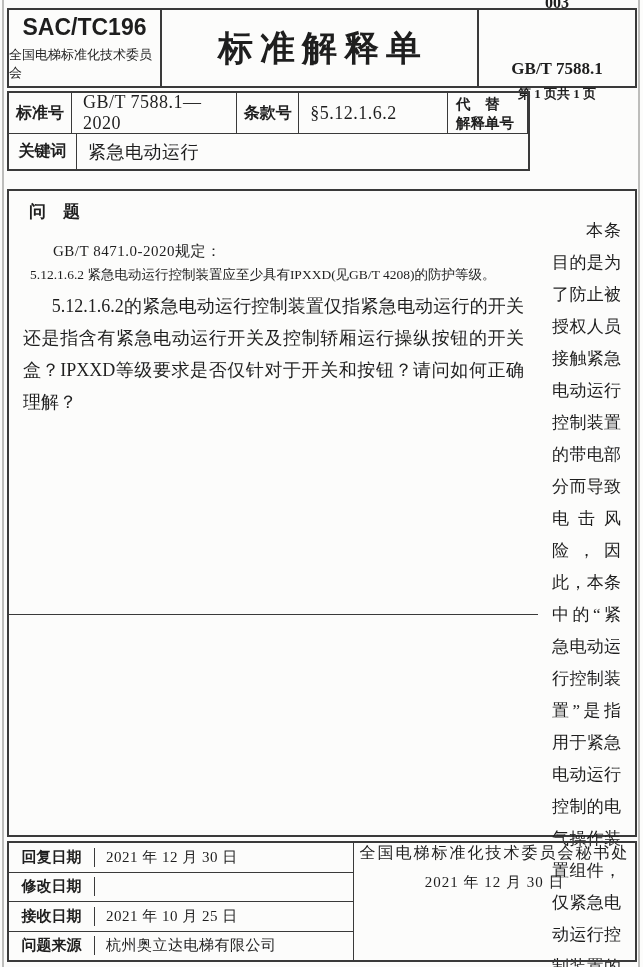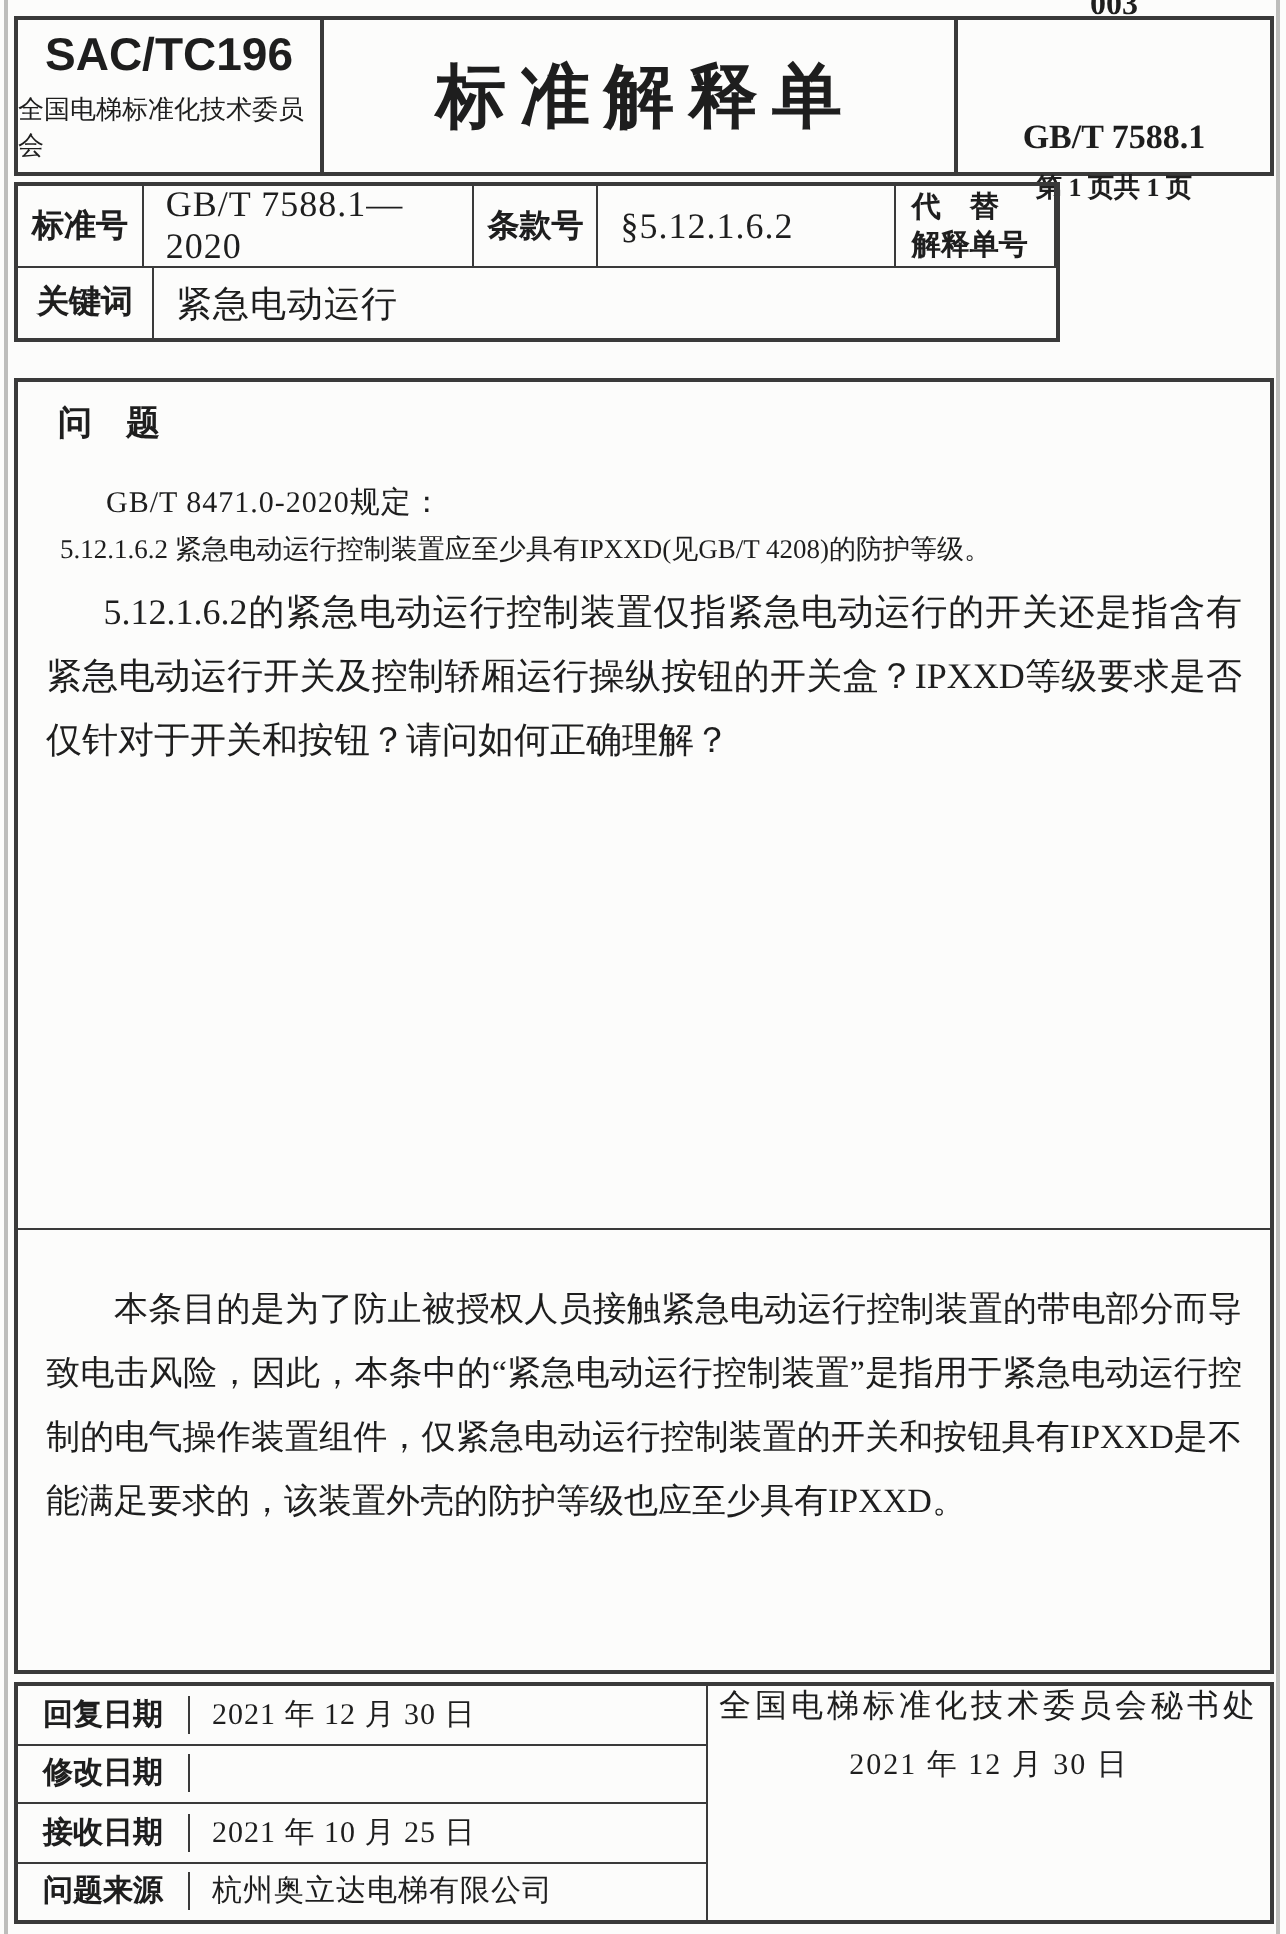--- a/index.html
+++ b/index.html
@@ -36,21 +36,21 @@
   .icell.last { border-right:none; }
   .lab { justify-content:center; font-family:"Liberation Sans","DejaVu Sans",sans-serif; font-weight:bold; font-size:16px; }
   .val { padding-left:11px; font-size:18px; letter-spacing:0.5px; }
   .w-lab { width:68px; } .w-std { width:178px; } .w-claus-l { width:67px; } .w-claus { width:160px; } .w-repl { width:86px; }
   .w-diag { flex:1; padding:0; }
   .repl { flex-direction:column; align-items:flex-start; justify-content:center; padding-left:8px; gap:1px;
     font-family:"Liberation Sans","DejaVu Sans",sans-serif; font-weight:bold; font-size:14.5px; line-height:18px; }
   .diag-svg { width:100%; height:100%; display:block; }
 
   
-  .qa { left:7px; top:189px; width:630px; height:648px; display:flex; flex-direction:column; }
+  .qa { left:7px; top:189px; width:630px; height:648px; display:flex; }
   .sec { box-sizing:border-box; padding:9px 14px 0 14px; }
   .sec-q { height:424px; border-bottom:1.5px solid #3a3a3a; }
   .sec-i { flex:1; }
   .heading { font-family:"Liberation Sans","DejaVu Sans",sans-serif; font-weight:bold; font-size:17px; padding-left:6px; }
   .q-intro { margin:19px 0 0 30px; font-size:15px; letter-spacing:0.5px; }
   .q-quote { margin:5px 0 0 7px; font-size:13.5px; }
   .q-body { margin-top:6px; font-size:18px; line-height:32px; text-align:justify; text-indent:1.6em; }
   .i-body { margin-top:15px; font-size:17px; line-height:32px; text-align:justify; text-indent:2em; }
 
   

